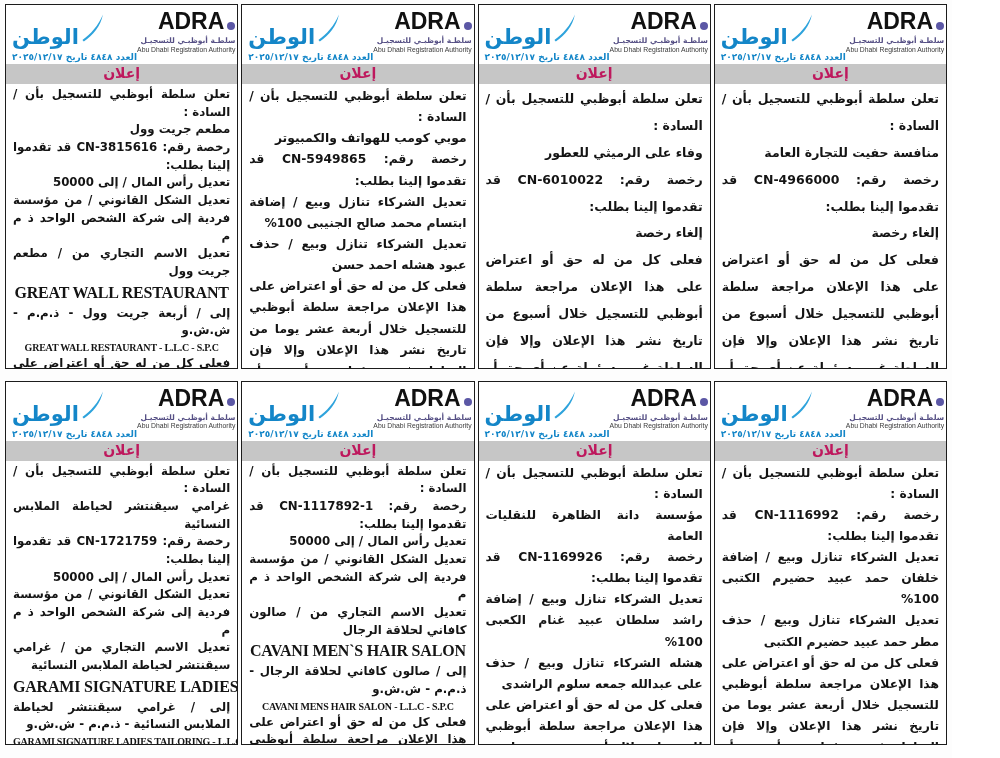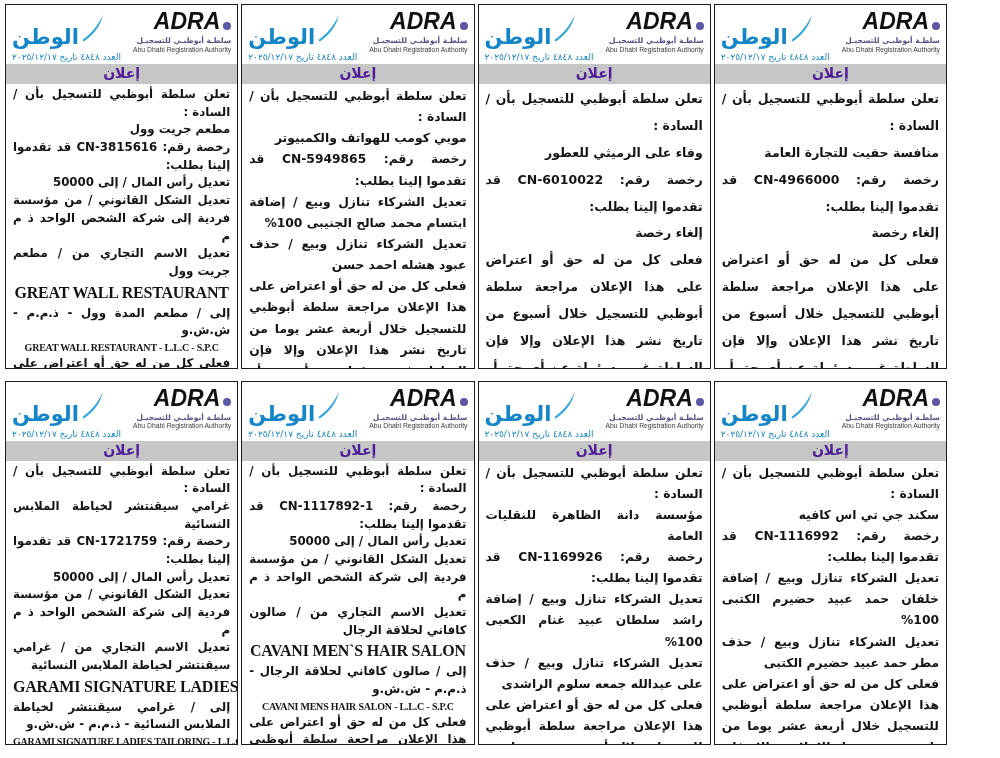--- a/index.html
+++ b/index.html
@@ -6,29 +6,29 @@
   body{width:1000px;height:758px;font-family:"DejaVu Sans",sans-serif;color:#141414;}
   .page{box-sizing:border-box;width:952px;height:758px;padding:4px 5px 13px;display:grid;
         grid-template-columns:repeat(4,1fr);grid-template-rows:1fr 1fr;gap:12px 3px;background:#fdfdfd;}
   .card{border:1.5px solid #1c1c1c;background:#fff;display:flex;flex-direction:column;overflow:hidden;}
   
   .hd{display:flex;justify-content:space-between;align-items:flex-start;padding:5px 6px 2px 6px;height:52px;flex:0 0 auto;}
   .watan{display:flex;flex-direction:column;align-items:flex-start;}
   .wrow{display:flex;align-items:flex-end;}
   .wname{color:var(--watan-blue,#1486c8);font-weight:bold;font-size:21px;line-height:1;letter-spacing:0.5px;}
   .swoosh{width:24px;height:36px;margin-left:2px;margin-bottom:2px;}
-  .issue{direction:rtl;color:var(--watan-blue,#1486c8);font-size:9px;font-weight:normal;margin-top:4px;white-space:nowrap;}
+  .issue{direction:rtl;color:var(--watan-blue,#1486c8);font-size:9px;font-weight:bold;margin-top:4px;white-space:nowrap;}
   .adra{text-align:right;line-height:1.05;max-width:56%;}
   .adra-word{font-family:"Liberation Sans",sans-serif;font-weight:bold;font-size:23px;color:#111;
-             display:flex;align-items:center;justify-content:flex-end;line-height:1;font-style:italic;}
+             display:flex;align-items:center;justify-content:flex-end;line-height:1;}
   .dot{width:8px;height:8px;border-radius:50%;background:var(--adra-purple,#5b57a5);display:inline-block;margin-left:3px;margin-top:8px;}
   .adra-ar{direction:rtl;font-size:7.5px;color:#565085;font-weight:bold;margin-top:4px;white-space:nowrap;}
   .adra-en{font-family:"Liberation Sans",sans-serif;font-size:6.8px;color:#3a3a3a;margin-top:1px;white-space:nowrap;}
   
-  .badge{background:var(--badge-gray,#c6c6c6);text-align:center;font-weight:bold;font-size:14px;color:#4c1d95;
+  .badge{background:var(--badge-gray,#c6c6c6);text-align:center;font-weight:bold;font-size:14px;color:#be185d;
          padding:1px 0 3px;flex:0 0 auto;}
   
   .bd{flex:1 1 auto;padding:2px 7px 3px;font-weight:bold;overflow:hidden;}
   .bd p{margin:0;text-align:justify;}
   .latin{direction:ltr;text-align:center !important;font-family:"Liberation Serif",serif;font-size:16px;letter-spacing:-0.2px;white-space:nowrap;}
   .latin.sm{font-size:10px;}
   .s-dense .bd{font-size:11.8px;line-height:1.5;}
   .s-med   .bd{font-size:12.3px;line-height:1.72;}
   .s-sparse .bd{font-size:12.5px;line-height:2.15;}
 </style>
@@ -59,21 +59,21 @@
     </header>
     <div class="badge">إعلان</div>
     <div class="bd" dir="rtl">
       <p>تعلن سلطة أبوظبي للتسجيل بأن / السادة :</p>
       <p>مطعم جريت وول</p>
       <p>رخصة رقم: CN-3815616 قد تقدموا إلينا بطلب:</p>
       <p>تعديل رأس المال / إلى 50000</p>
       <p>تعديل الشكل القانوني / من مؤسسة فردية إلى شركة الشخص الواحد ذ م م</p>
       <p>تعديل الاسم التجاري من / مطعم جريت وول</p>
       <p class="latin">GREAT WALL RESTAURANT</p>
-      <p>إلى / مطعم المدة وول - ذ.م.م - ش.ش.و</p>
+      <p>إلى / أربعة جريت وول - ذ.م.م - ش.ش.و</p>
       <p class="latin sm">GREAT WALL RESTAURANT - L.L.C - S.P.C</p>
       <p>فعلى كل من له حق أو اعتراض على هذا الإعلان مراجعة سلطة أبوظبي للتسجيل خلال أربعة عشر يوما من تاريخ نشر هذا الإعلان وإلا فإن السلطة غير مسؤولة عن أي حق أو دعوى بعد انقضاء هذه المدة حيث ستستكمل الإجراءات المطلوبة</p>
 
     </div>
   </article>
 
   <article class="card s-med">
     <header class="hd">
       <div class="watan">
         <div class="wrow">
@@ -257,21 +257,21 @@
         <div class="adra-ar">سلطـة أبوظبـي للتسجيـل</div>
         <div class="adra-en">Abu Dhabi Registration Authority</div>
       </div>
     </header>
     <div class="badge">إعلان</div>
     <div class="bd" dir="rtl">
       <p>تعلن سلطة أبوظبي للتسجيل بأن / السادة :</p>
       <p>مؤسسة دانة الظاهرة للنقليات العامة</p>
       <p>رخصة رقم: CN-1169926 قد تقدموا إلينا بطلب:</p>
       <p>تعديل الشركاء تنازل وبيع / إضافة راشد سلطان عبيد غنام الكعبى 100%</p>
-      <p>تعديل الشركاء تنازل وبيع / حذف على عبدالله جمعه سلوم الراشدى</p>
+      <p>هشله الشركاء تنازل وبيع / حذف على عبدالله جمعه سلوم الراشدى</p>
       <p>فعلى كل من له حق أو اعتراض على هذا الإعلان مراجعة سلطة أبوظبي للتسجيل خلال أربعة عشر يوما من تاريخ نشر هذا الإعلان وإلا فإن السلطة غير مسؤولة عن أي حق أو دعوى بعد انقضاء هذه المدة حيث ستستكمل الإجراءات المطلوبة</p>
 
     </div>
   </article>
 
   <article class="card s-med">
     <header class="hd">
       <div class="watan">
         <div class="wrow">
           <span class="wname">الوطن</span>
@@ -286,21 +286,20 @@
             <span>ADRA</span>
             <span class="dot"></span>
           </div>
         <div class="adra-ar">سلطـة أبوظبـي للتسجيـل</div>
         <div class="adra-en">Abu Dhabi Registration Authority</div>
       </div>
     </header>
     <div class="badge">إعلان</div>
     <div class="bd" dir="rtl">
       <p>تعلن سلطة أبوظبي للتسجيل بأن / السادة :</p>
-      <p>سكند جي تي اس كافيه</p>
       <p>رخصة رقم: CN-1116992 قد تقدموا إلينا بطلب:</p>
       <p>تعديل الشركاء تنازل وبيع / إضافة خلفان حمد عبيد حضيرم الكتبى 100%</p>
       <p>تعديل الشركاء تنازل وبيع / حذف مطر حمد عبيد حضيرم الكتبى</p>
       <p>فعلى كل من له حق أو اعتراض على هذا الإعلان مراجعة سلطة أبوظبي للتسجيل خلال أربعة عشر يوما من تاريخ نشر هذا الإعلان وإلا فإن السلطة غير مسؤولة عن أي حق أو دعوى بعد انقضاء هذه المدة حيث ستستكمل الإجراءات المطلوبة</p>
 
     </div>
   </article>
 
 </div>
 

